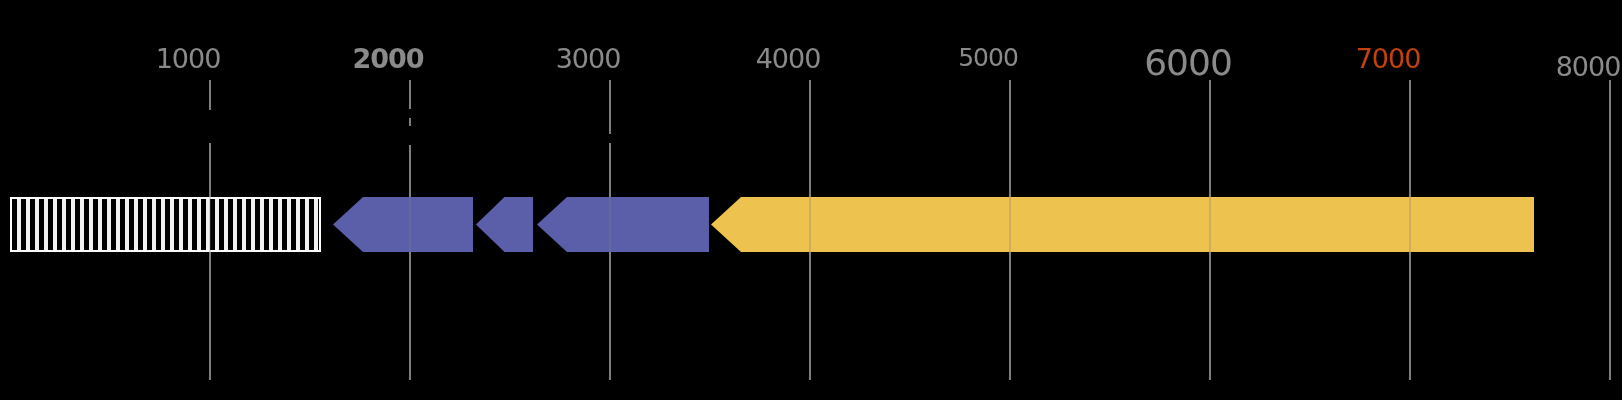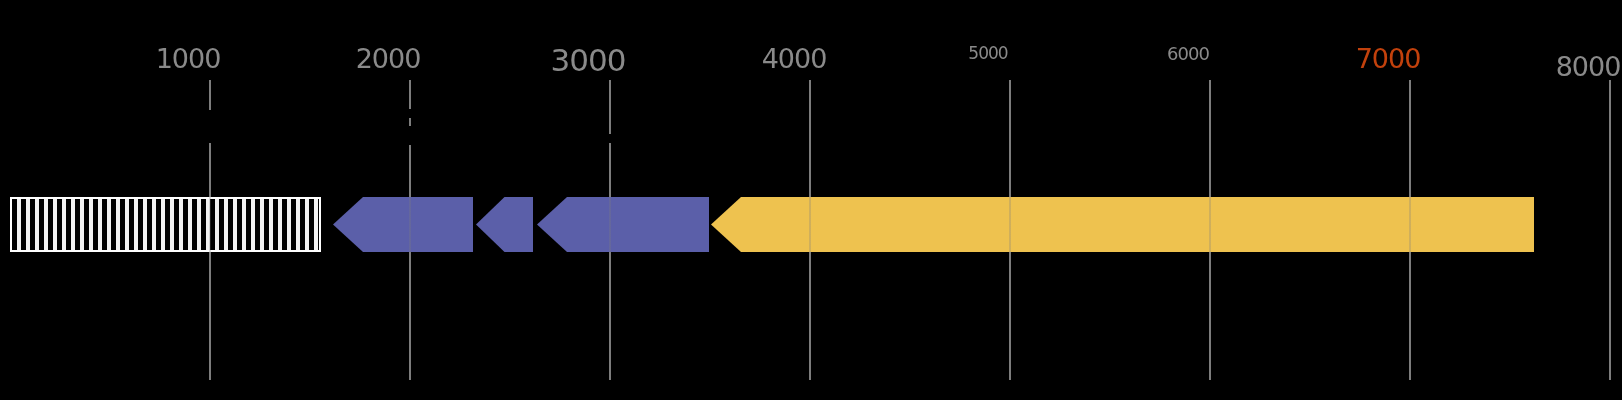--- a/index.html
+++ b/index.html
@@ -45,21 +45,21 @@
       <div class="gridline" style="left: 209px; top: 80px; height: 300px; background: linear-gradient(rgb(125, 125, 125) 0px, rgb(125, 125, 125) 30px, rgba(0, 0, 0, 0) 30px, rgba(0, 0, 0, 0) 63px, rgb(125, 125, 125) 63px, rgb(125, 125, 125) 117px, rgba(125, 125, 125, 0.28) 117px, rgba(125, 125, 125, 0.28) 172px, rgb(125, 125, 125) 172px, rgb(125, 125, 125) 300px);"></div>
       <div class="gridline" style="left: 409px; top: 80px; height: 300px; background: linear-gradient(rgb(125, 125, 125) 0px, rgb(125, 125, 125) 29px, rgba(0, 0, 0, 0) 29px, rgba(0, 0, 0, 0) 38px, rgb(125, 125, 125) 38px, rgb(125, 125, 125) 46px, rgba(0, 0, 0, 0) 46px, rgba(0, 0, 0, 0) 65px, rgb(125, 125, 125) 65px, rgb(125, 125, 125) 117px, rgba(125, 125, 125, 0.28) 117px, rgba(125, 125, 125, 0.28) 172px, rgb(125, 125, 125) 172px, rgb(125, 125, 125) 300px);"></div>
       <div class="gridline" style="left: 609px; top: 80px; height: 300px; background: linear-gradient(rgb(125, 125, 125) 0px, rgb(125, 125, 125) 54px, rgba(0, 0, 0, 0) 54px, rgba(0, 0, 0, 0) 63px, rgb(125, 125, 125) 63px, rgb(125, 125, 125) 117px, rgba(125, 125, 125, 0.28) 117px, rgba(125, 125, 125, 0.28) 172px, rgb(125, 125, 125) 172px, rgb(125, 125, 125) 300px);"></div>
       <div class="gridline" style="left: 809px; top: 80px; height: 300px; background: linear-gradient(rgb(125, 125, 125) 0px, rgb(125, 125, 125) 117px, rgba(125, 125, 125, 0.28) 117px, rgba(125, 125, 125, 0.28) 172px, rgb(125, 125, 125) 172px, rgb(125, 125, 125) 300px);"></div>
       <div class="gridline" style="left: 1009px; top: 80px; height: 300px; background: linear-gradient(rgb(125, 125, 125) 0px, rgb(125, 125, 125) 117px, rgba(125, 125, 125, 0.28) 117px, rgba(125, 125, 125, 0.28) 172px, rgb(125, 125, 125) 172px, rgb(125, 125, 125) 300px);"></div>
       <div class="gridline" style="left: 1209px; top: 80px; height: 300px; background: linear-gradient(rgb(125, 125, 125) 0px, rgb(125, 125, 125) 117px, rgba(125, 125, 125, 0.28) 117px, rgba(125, 125, 125, 0.28) 172px, rgb(125, 125, 125) 172px, rgb(125, 125, 125) 300px);"></div>
       <div class="gridline" style="left: 1409px; top: 80px; height: 300px; background: linear-gradient(rgb(125, 125, 125) 0px, rgb(125, 125, 125) 117px, rgba(125, 125, 125, 0.28) 117px, rgba(125, 125, 125, 0.28) 172px, rgb(125, 125, 125) 172px, rgb(125, 125, 125) 300px);"></div>
     </div>
   <div id="label-layer" class="layer">
       <span class="tick-label" style="left: 188px; top: 45px; font-size: 27px; color: rgb(138, 138, 138);">1000</span>
-      <span class="tick-label" style="left: 388px; top: 45px; font-size: 27px; color: rgb(138, 138, 138);">2000</span>
-      <span class="tick-label" style="left: 588px; top: 45px; font-size: 31px; color: rgb(138, 138, 138);">3000</span>
-      <span class="tick-label" style="left: 788px; top: 45px; font-size: 27px; color: rgb(138, 138, 138); margin-left: 6px;">4000</span>
-      <span class="tick-label" style="left: 988px; top: 45px; font-size: 17px; color: rgb(138, 138, 138);">5000</span>
-      <span class="tick-label" style="left: 1188px; top: 45px; font-size: 18px; color: rgb(138, 138, 138);">6000</span>
+      <span class="tick-label" style="left: 388px; top: 45px; font-size: 27px; color: rgb(138, 138, 138); font-weight: bold;">2000</span>
+      <span class="tick-label" style="left: 588px; top: 45px; font-size: 27px; color: rgb(138, 138, 138);">3000</span>
+      <span class="tick-label" style="left: 788px; top: 45px; font-size: 27px; color: rgb(138, 138, 138);">4000</span>
+      <span class="tick-label" style="left: 988px; top: 45px; font-size: 25px; color: rgb(138, 138, 138);">5000</span>
+      <span class="tick-label" style="left: 1188px; top: 45px; font-size: 36px; color: rgb(138, 138, 138);">6000</span>
       <span class="tick-label" style="left: 1388px; top: 45px; font-size: 27px; color: #c2410c;">7000</span>
       <span class="tick-label" style="left: 1588px; top: 45px; font-size: 27px; color: rgb(138, 138, 138); margin-top: 8px;">8000</span>
     </div>
 </div>
 
 </body></html>

